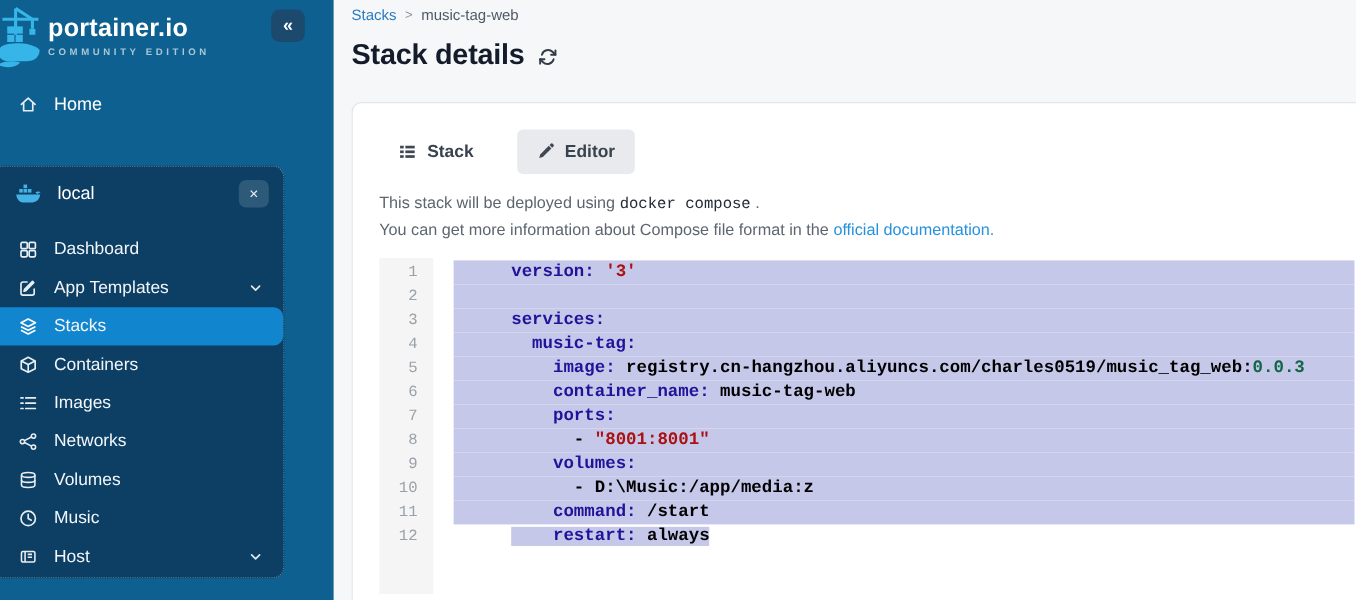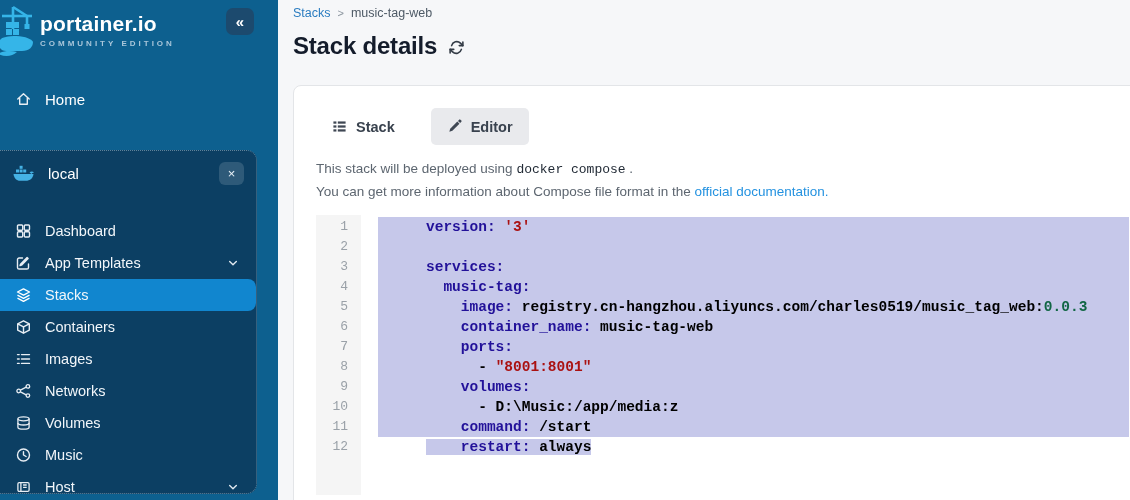--- a/index.html
+++ b/index.html
@@ -9,28 +9,28 @@
 
   
   .sidebar { width:278px; min-width:278px; background:#0d608f; color:#fff; position:relative; overflow:hidden; }
   .logo-row { position:relative; height:68px; }
   .logo-mark { position:absolute; left:-2px; top:4px; }
   .logo-text { position:absolute; left:40px; top:12px; }
   .logo-title { font-size:21px; font-weight:700; letter-spacing:.2px; color:#fff; }
   .logo-sub { font-size:8px; font-weight:700; letter-spacing:3px; color:#a9c6da; margin-top:3px; }
   .collapse-btn { position:absolute; top:8px; right:24px; width:28px; height:27px; background:#1c4a6e; color:#fff;
     border:none; border-radius:7px; font-size:15px; font-weight:700; line-height:1; cursor:pointer; }
-  .home-item { display:flex; align-items:center; gap:13px; padding-left:15px; height:30px; margin-top:16px;
+  .home-item { display:flex; align-items:center; gap:13px; padding-left:15px; height:30px; margin-top:4px;
     font-size:15px; cursor:pointer; }
-  .env-panel { margin-top:36px; width:257px; height:344px; background:#0c3f63;
+  .env-panel { margin-top:36px; width:237px; height:344px; background:#0c3f63;
     border:1px dotted rgba(255,255,255,.35); border-left:none; border-radius:0 10px 10px 0; }
   .env-header { display:flex; align-items:center; gap:13px; padding:11px 12px 11px 13px; font-size:15px; cursor:pointer; }
   .env-close { margin-left:auto; width:25px; height:23px; background:rgba(255,255,255,.14); border:none; border-radius:6px;
     color:#eaf2f8; font-size:13px; line-height:1; cursor:pointer; }
-  .env-items { margin-top:19px;text-align:center; }
+  .env-items { margin-top:8px;text-align:center; }
   .nav-item { position:relative; display:flex; align-items:center; gap:13px; height:32px; padding-left:15px;
     font-size:14.5px; color:#f2f6fa; cursor:pointer; }
   .nav-item.active { background:#1186cf; border-radius:0 8px 8px 0; }
   .nav-item .chev { position:absolute; right:16px; top:9px; }
   .icon16 { width:17px; height:16px; flex:0 0 17px; }
 
   
   .main { flex:1; padding-left:15px; overflow:hidden; }
   .breadcrumb { padding-top:6px; font-size:12.5px; display:flex; align-items:center; gap:7px; color:#4e5a66; }
   .breadcrumb a { color:#2a7cc0; text-decoration:none; cursor:pointer; }

